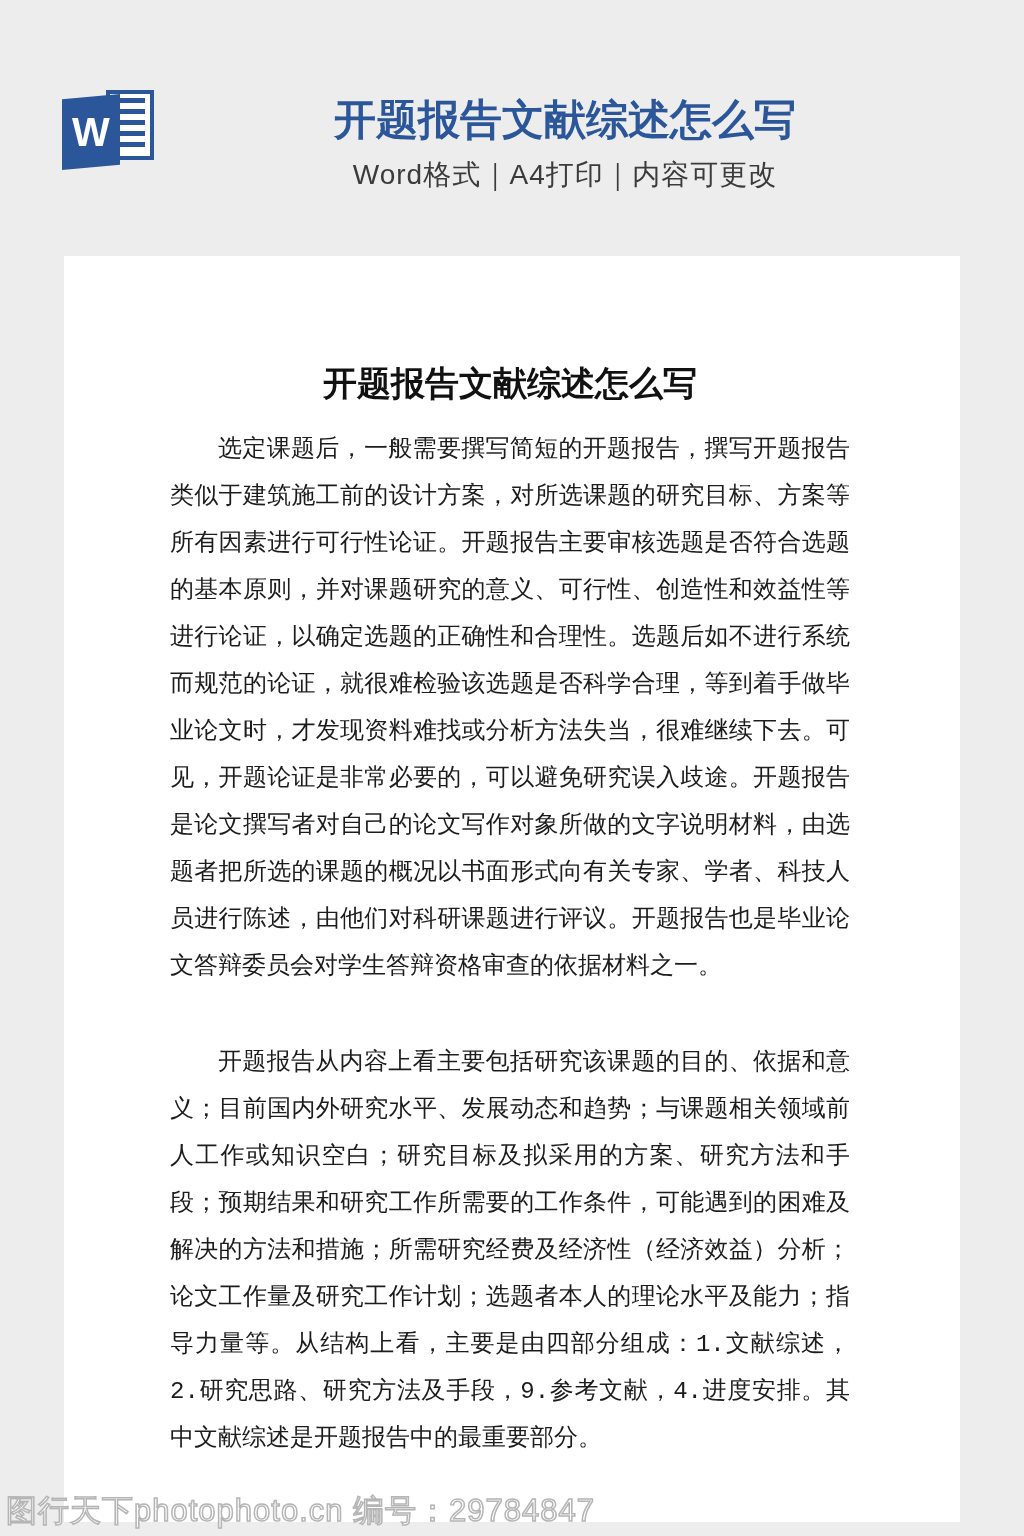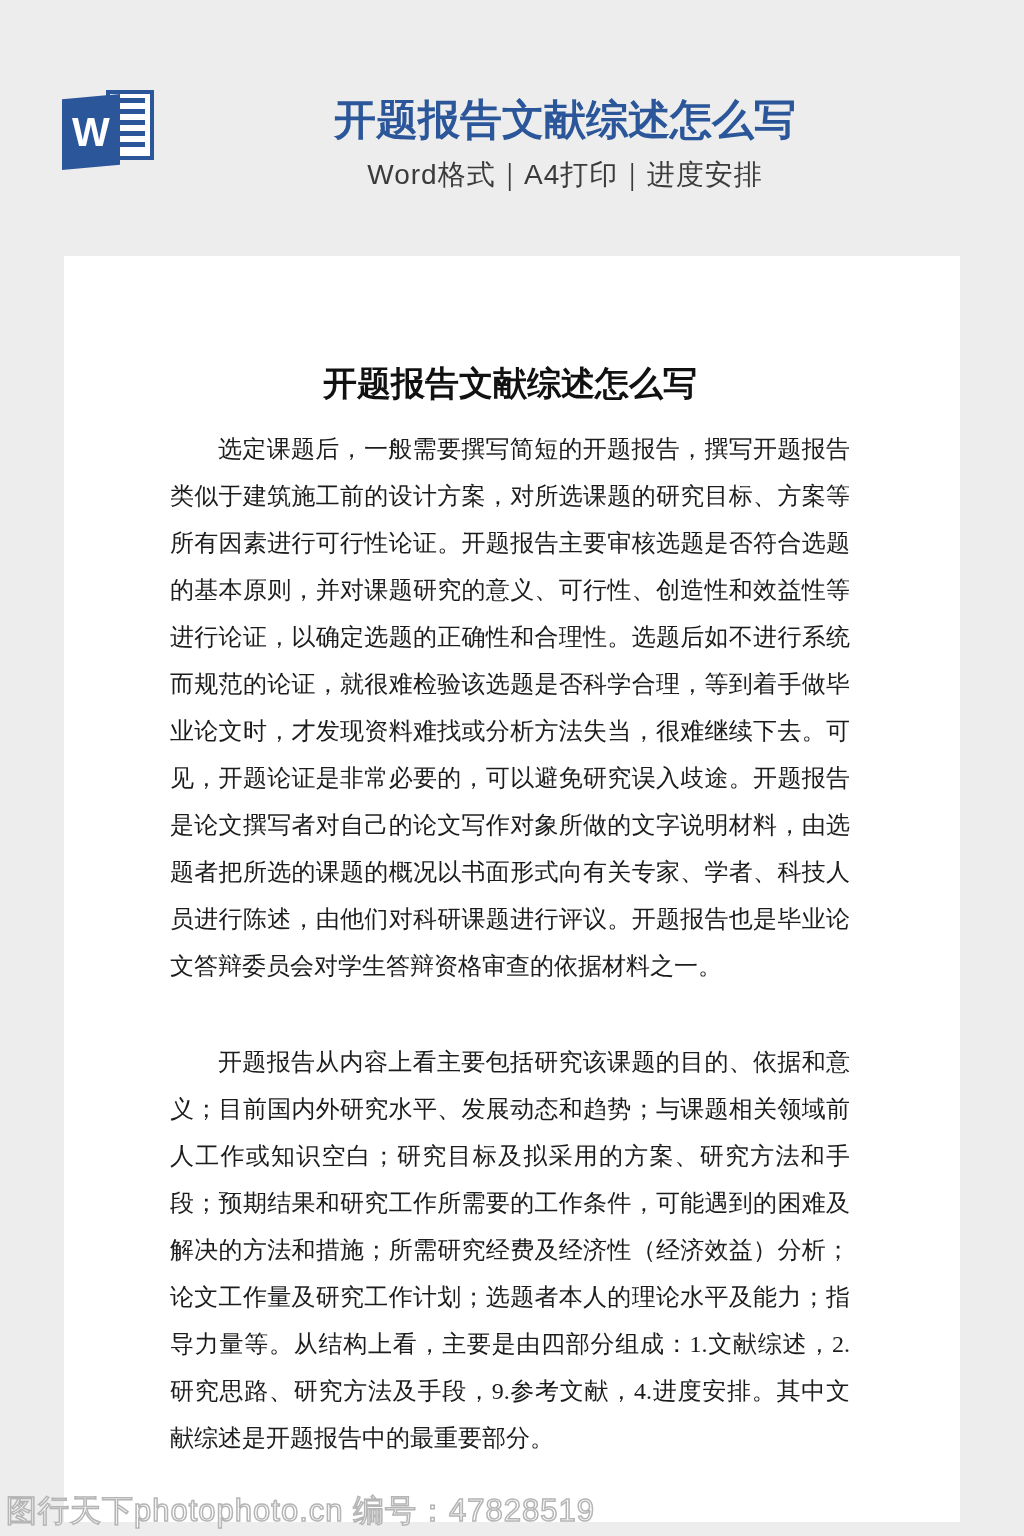--- a/index.html
+++ b/index.html
@@ -95,21 +95,21 @@
   .doc-title {
     text-align: center;
     font-size: 34px;
     font-weight: bold;
     color: #111111;
     font-family: "Liberation Sans", sans-serif;
     line-height: 42px;
     margin-bottom: 22px;
   }
   .doc-para {
-    font-family: Liberation Serif, serif;
+    font-family: Liberation Mono, monospace;
     font-size: 24px;
     line-height: 47px;
     color: #1c1c1c;
     text-align: justify;
     text-indent: 2em;
   }
   .doc-para + .doc-para {
     margin-top: 49px;
   }
 
@@ -134,22 +134,22 @@
   <div class="doc-sheet">
     <div class="lines"></div>
   </div>
   <div class="w-panel">
     <span>W</span>
   </div>
 </div>
 
 <div class="header-text">
   <div class="header-title">开题报告文献综述怎么写</div>
-  <div class="header-subtitle">Word格式｜A4打印｜进度安排</div>
+  <div class="header-subtitle">Word格式｜A4打印｜内容可更改</div>
 </div>
 
 <div class="page">
   <div class="doc-title">开题报告文献综述怎么写</div>
   <p class="doc-para">选定课题后，一般需要撰写简短的开题报告，撰写开题报告类似于建筑施工前的设计方案，对所选课题的研究目标、方案等所有因素进行可行性论证。开题报告主要审核选题是否符合选题的基本原则，并对课题研究的意义、可行性、创造性和效益性等进行论证，以确定选题的正确性和合理性。选题后如不进行系统而规范的论证，就很难检验该选题是否科学合理，等到着手做毕业论文时，才发现资料难找或分析方法失当，很难继续下去。可见，开题论证是非常必要的，可以避免研究误入歧途。开题报告是论文撰写者对自己的论文写作对象所做的文字说明材料，由选题者把所选的课题的概况以书面形式向有关专家、学者、科技人员进行陈述，由他们对科研课题进行评议。开题报告也是毕业论文答辩委员会对学生答辩资格审查的依据材料之一。</p>
   <p class="doc-para">开题报告从内容上看主要包括研究该课题的目的、依据和意义；目前国内外研究水平、发展动态和趋势；与课题相关领域前人工作或知识空白；研究目标及拟采用的方案、研究方法和手段；预期结果和研究工作所需要的工作条件，可能遇到的困难及解决的方法和措施；所需研究经费及经济性（经济效益）分析；论文工作量及研究工作计划；选题者本人的理论水平及能力；指导力量等。从结构上看，主要是由四部分组成：1.文献综述，2.研究思路、研究方法及手段，9.参考文献，4.进度安排。其中文献综述是开题报告中的最重要部分。</p>
 </div>
 
-<div class="watermark">图行天下photophoto.cn 编号：47828519</div>
+<div class="watermark">图行天下photophoto.cn 编号：29784847</div>
 
 </body></html>

